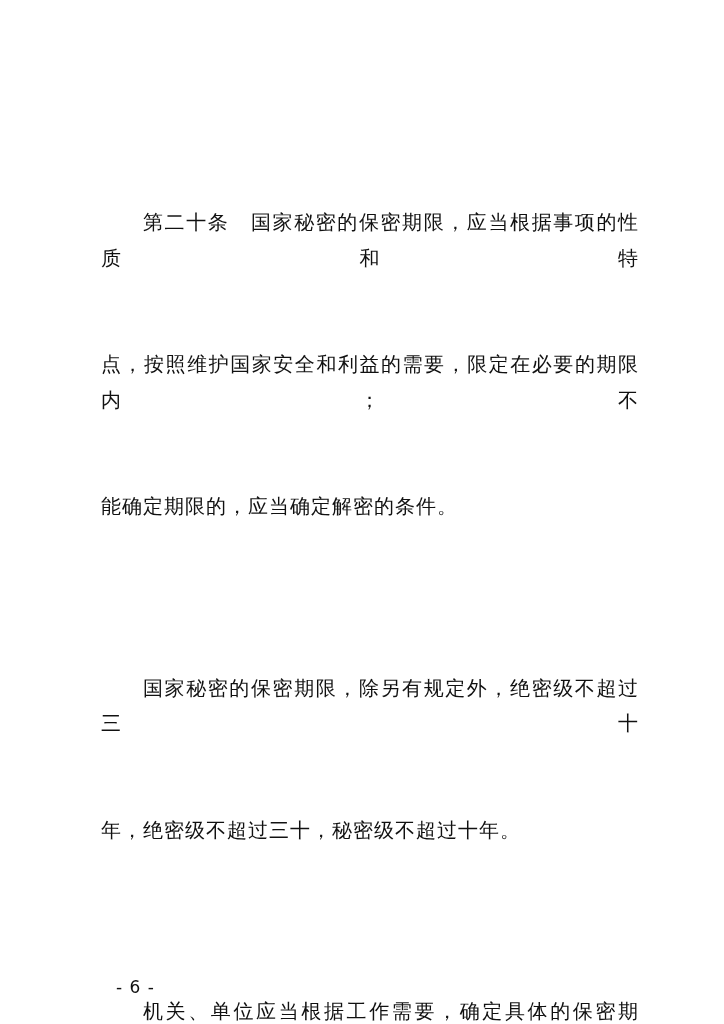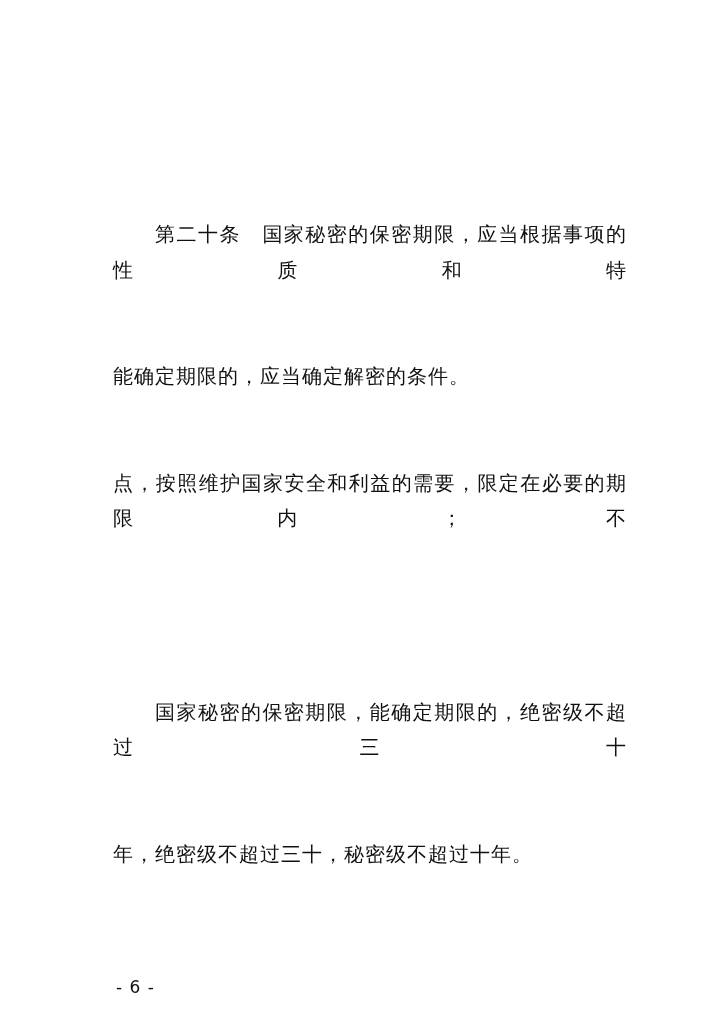--- a/index.html
+++ b/index.html
@@ -8,21 +8,21 @@
     position: absolute;
     left: 97px;
     top: 130px;
     width: 546px;
     font-family: "DejaVu Sans", "Liberation Sans", sans-serif;
     font-size: 20px;
     line-height: 35.5px;
     color: #111111;
   }
   .para {
-    margin: 16px;
+    margin: 4px;
     text-indent: 42px;
     text-align: justify;
     letter-spacing: 1px;
     white-space: pre-wrap;
     word-break: break-all;
   }
   .line { display: block; text-align-last: justify; }
   .line.last { text-align-last: left; }
   .page-number {
     position: absolute;
@@ -33,25 +33,25 @@
     color: #111111;
     letter-spacing: 1px;
   }
 </style>
 </head>
 <body>
 
 <div class="page">
   <p class="para">
     <span class="line">第二十条　国家秘密的保密期限，应当根据事项的性质和特</span>
+    <span class="line" style="text-indent:0">点，按照维护国家安全和利益的需要，限定在必要的期限内；不</span>
     <span class="line last" style="text-indent:0">能确定期限的，应当确定解密的条件。</span>
-    <span class="line" style="text-indent:0">点，按照维护国家安全和利益的需要，限定在必要的期限内；不</span>
   </p>
   <p class="para">
-    <span class="line">国家秘密的保密期限，能确定期限的，绝密级不超过三十</span>
+    <span class="line">国家秘密的保密期限，除另有规定外，绝密级不超过三十</span>
     <span class="line last" style="text-indent:0">年，绝密级不超过三十，秘密级不超过十年。</span>
   </p>
   <p class="para">
     <span class="line">机关、单位应当根据工作需要，确定具体的保密期限、解密</span>
     
   </p>
 
 </div>
 
 <div class="page-number">- 6 -</div>

